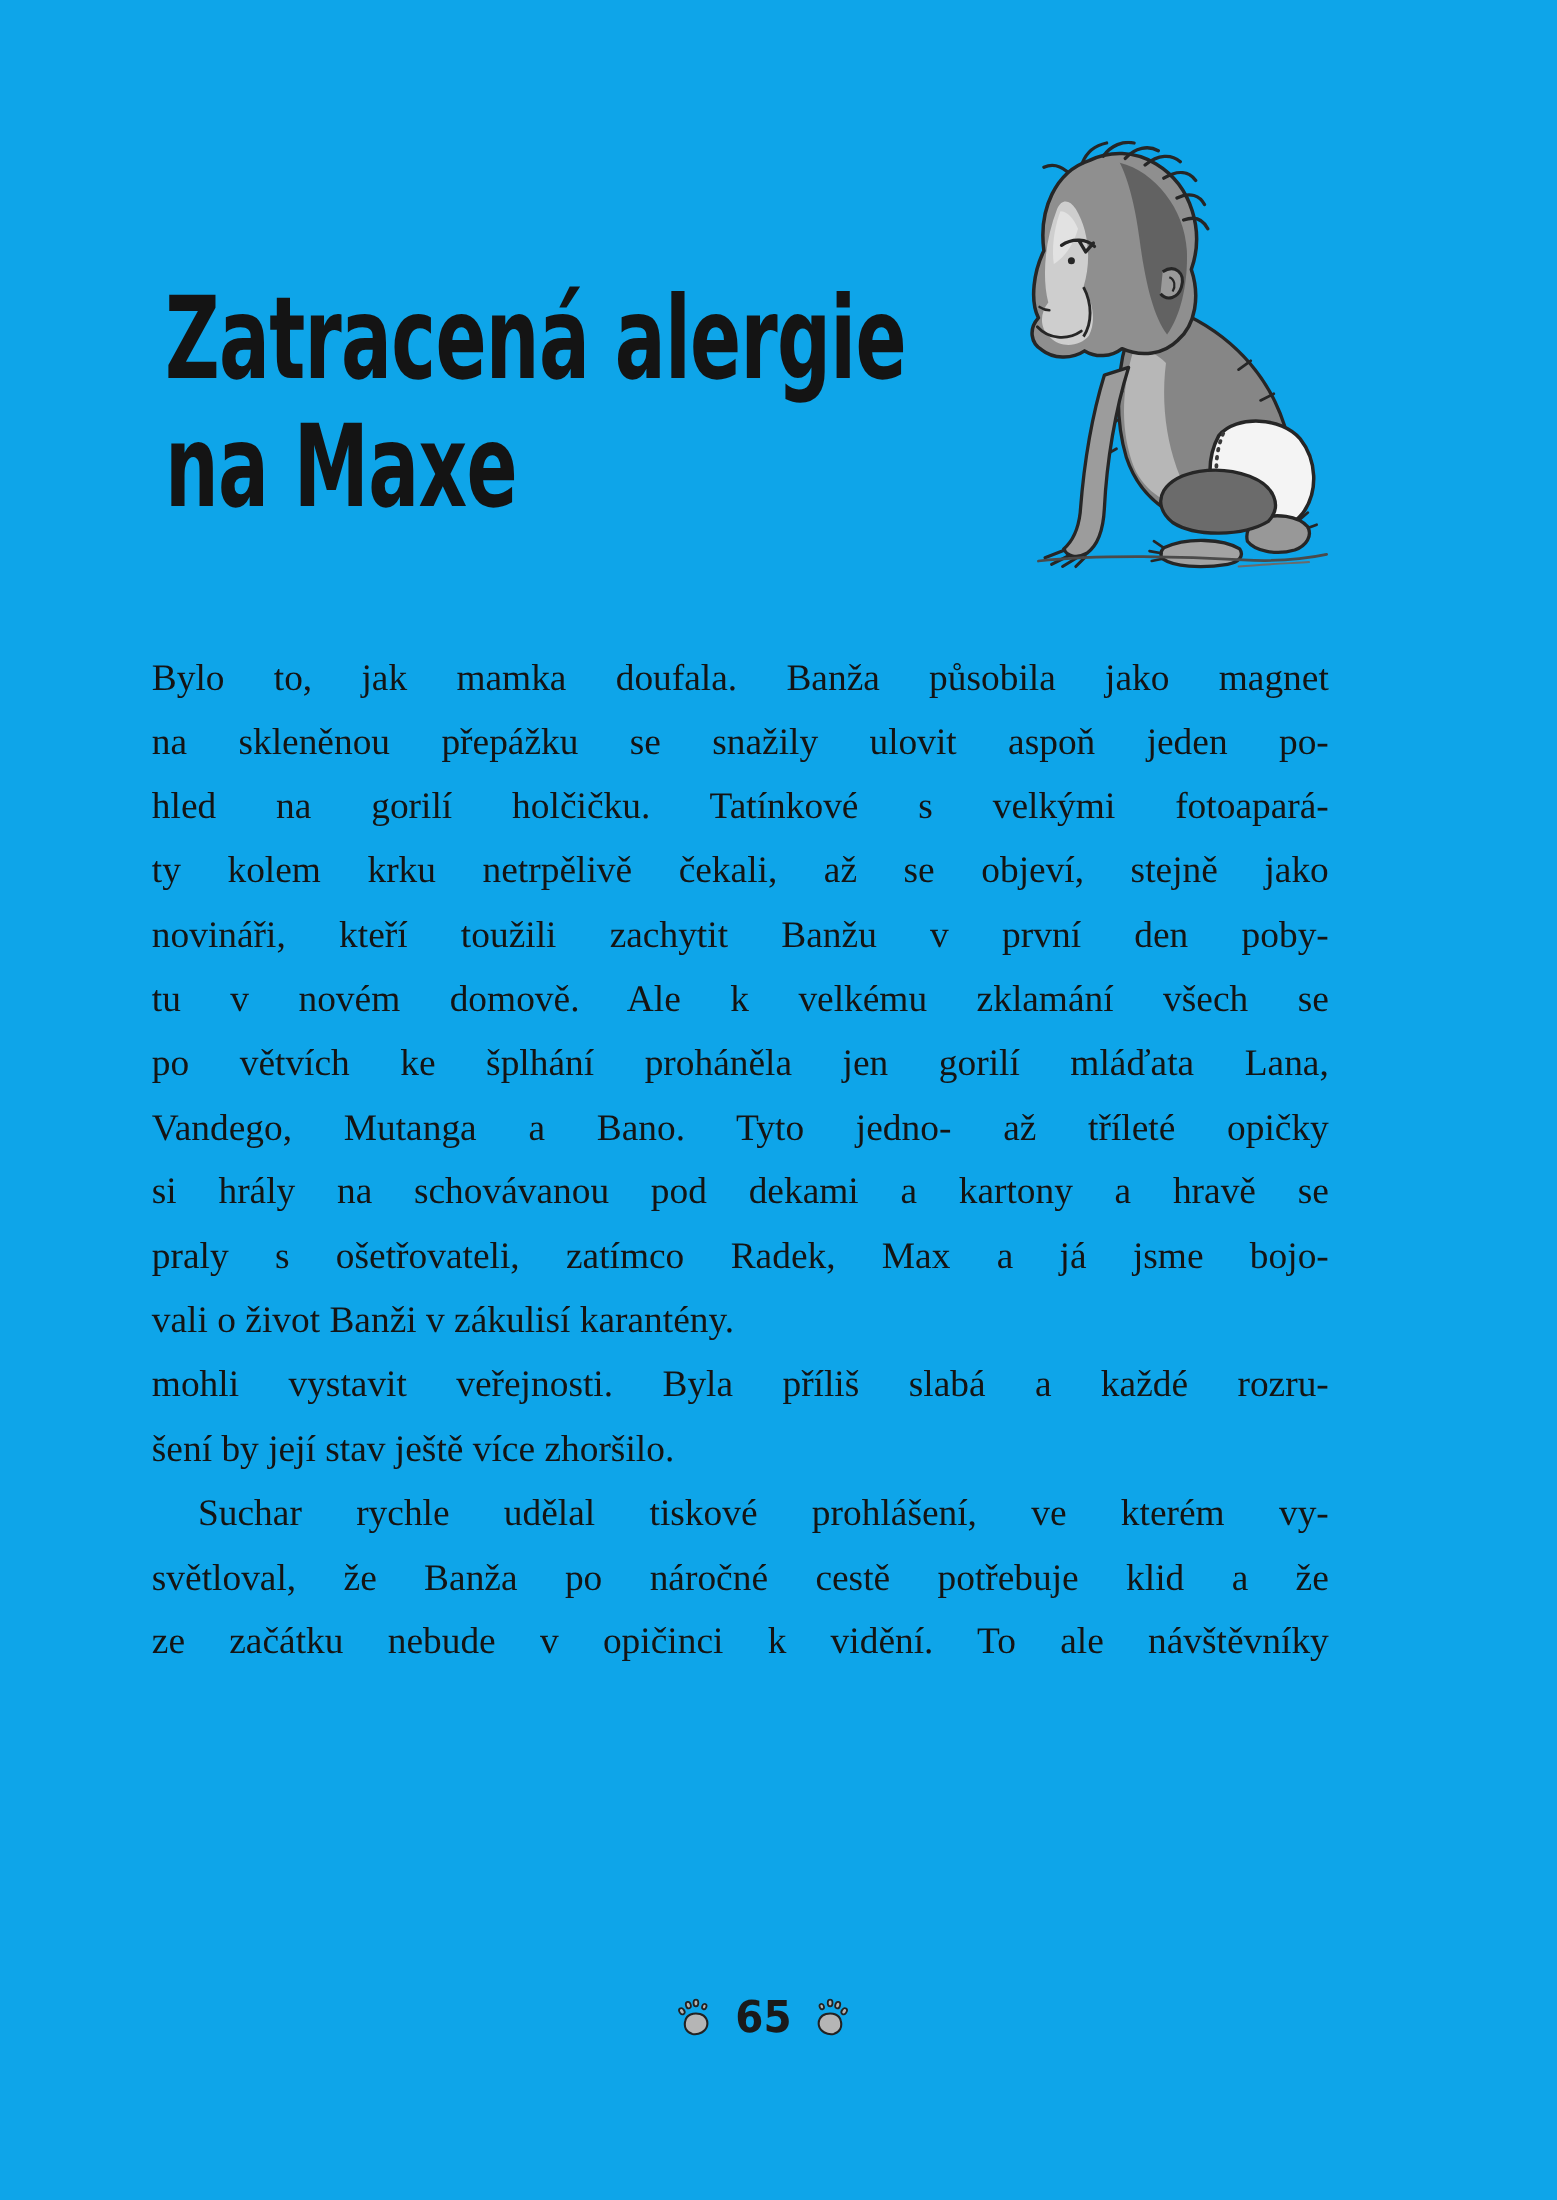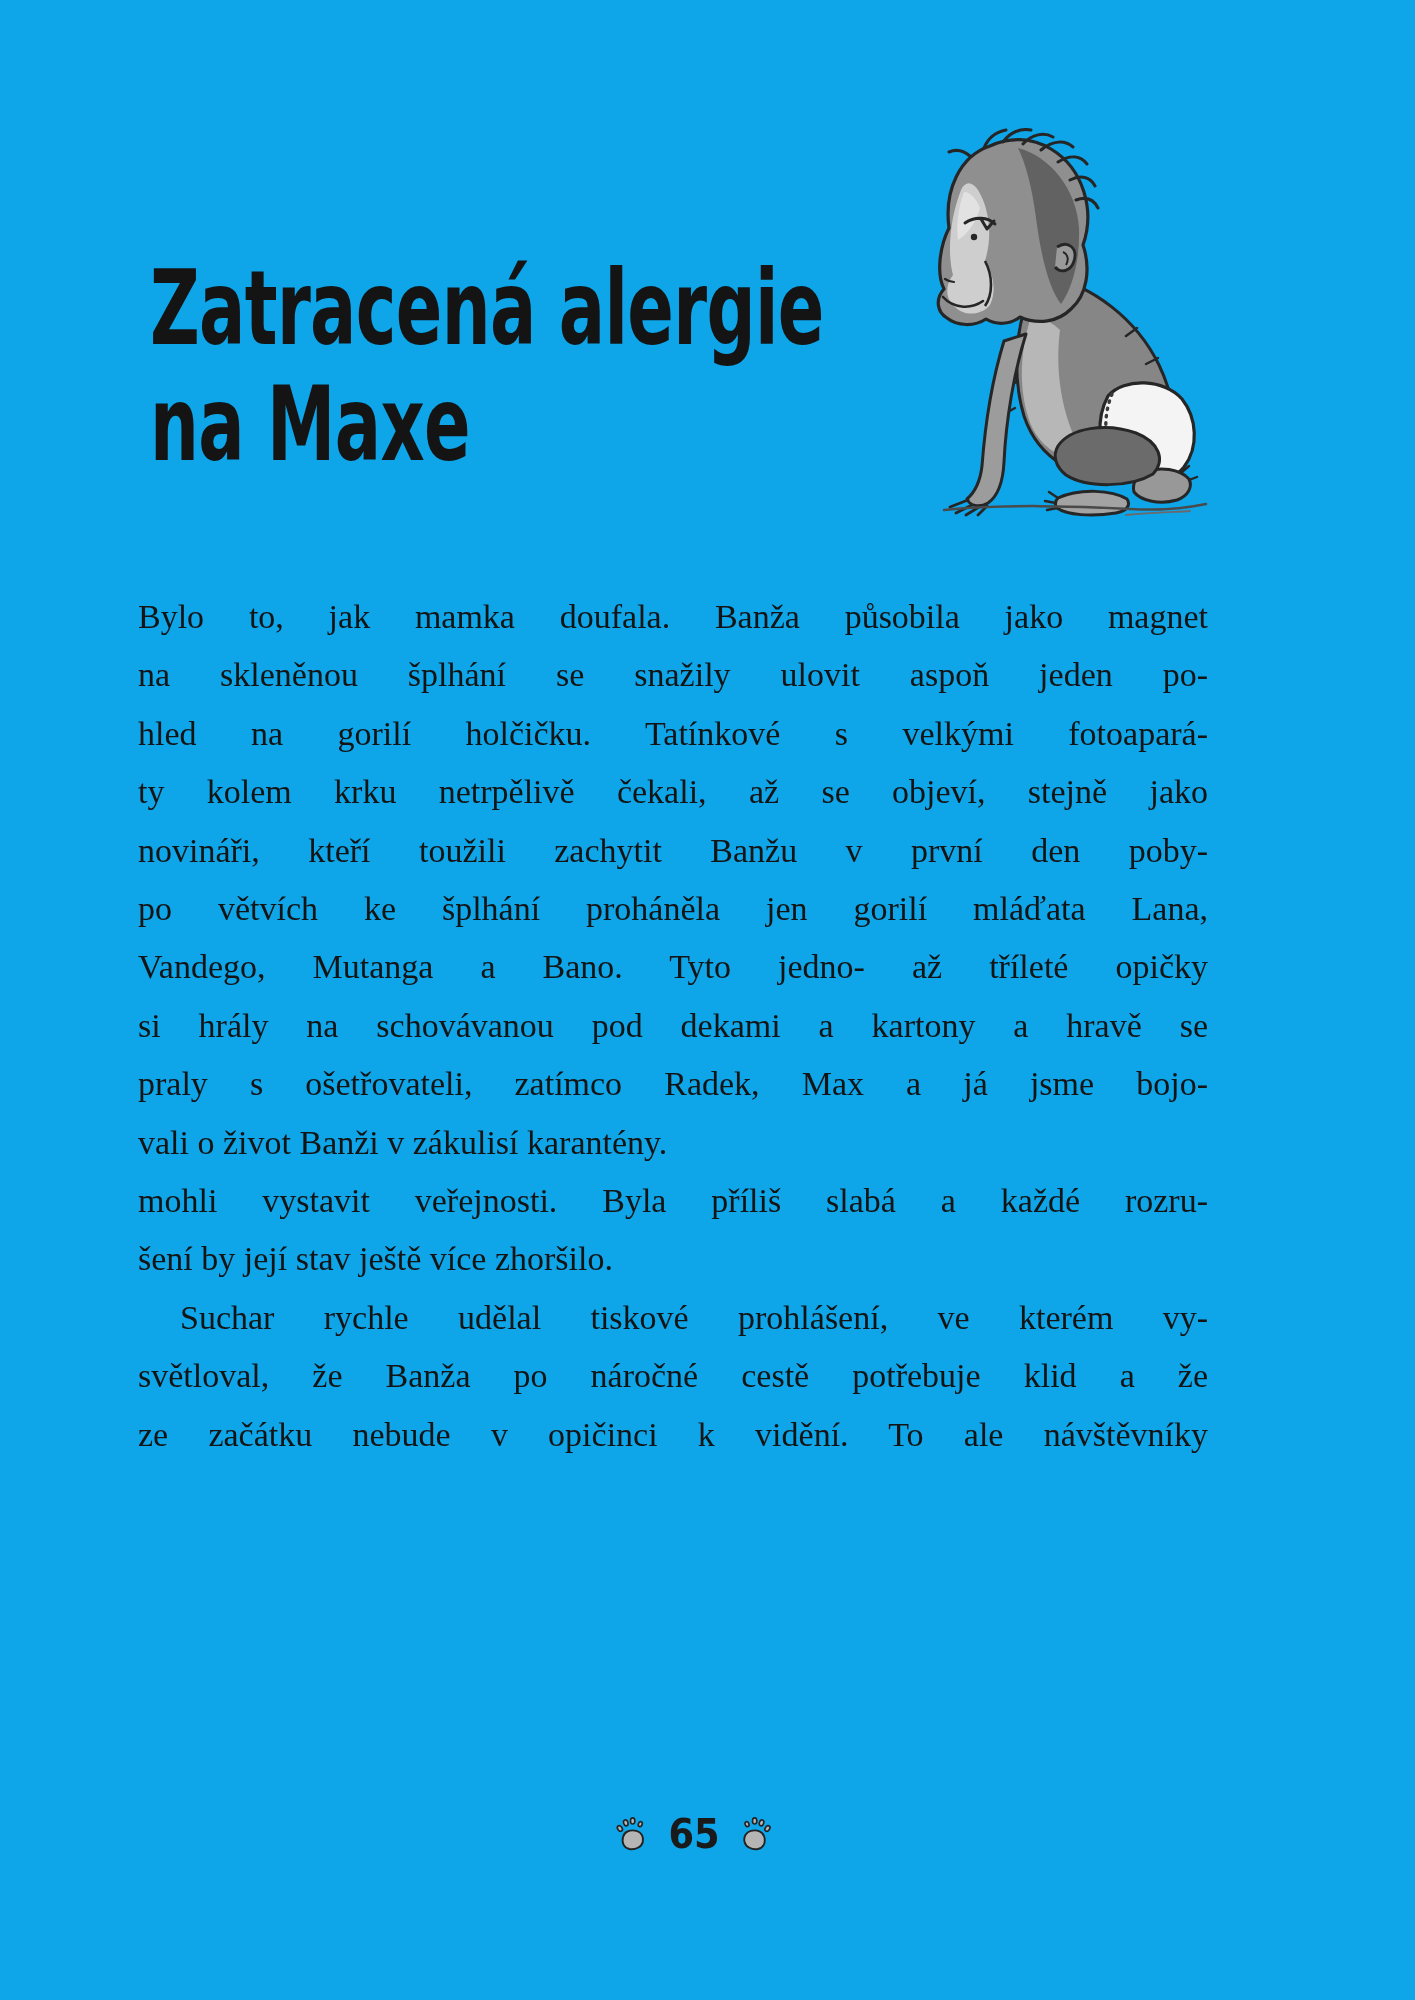--- a/index.html
+++ b/index.html
@@ -123,24 +123,25 @@
 
       <path d="M54 20 C 58 10, 66 4, 76 2 M73 14 C 80 4, 91 0, 101 2 M93 16 C 102 6, 114 4, 123 9 M111 22 C 123 12, 135 12, 143 19 M128 34 C 141 26, 151 28, 157 36 M140 52 C 152 46, 161 50, 165 58 M146 72 C 157 68, 164 72, 168 80 M40 28 C 33 22, 26 21, 19 24" stroke="#262626" stroke-width="3" fill="none" stroke-linecap="round"></path>
 
       <path d="M14 382 C 70 376, 150 378, 200 381 C 235 383, 262 379, 276 376" stroke="#4a4a4a" stroke-width="2.5" fill="none" stroke-linecap="round"></path>
       <path d="M196 387 C 220 385, 244 384, 260 383" stroke="#6a6a6a" stroke-width="1.8" fill="none" stroke-linecap="round"></path>
     </svg>
   </div>
 
   <div class="bodytext">
     <div class="line">Bylo to, jak mamka doufala. Banža působila jako magnet</div>
-    <div class="line">na skleněnou šplhání se snažily ulovit aspoň jeden po-</div>
+    <div class="line">na skleněnou přepážku se snažily ulovit aspoň jeden po-</div>
     <div class="line">hled na gorilí holčičku. Tatínkové s velkými fotoapará-</div>
     <div class="line">ty kolem krku netrpělivě čekali, až se objeví, stejně jako</div>
     <div class="line">novináři, kteří toužili zachytit Banžu v první den poby-</div>
+    <div class="line">tu v novém domově. Ale k velkému zklamání všech se</div>
     <div class="line">po větvích ke šplhání proháněla jen gorilí mláďata Lana,</div>
     <div class="line">Vandego, Mutanga a Bano. Tyto jedno- až tříleté opičky</div>
     <div class="line">si hrály na schovávanou pod dekami a kartony a hravě se</div>
     <div class="line">praly s ošetřovateli, zatímco Radek, Max a já jsme bojo-</div>
     <div class="line last">vali o život Banži v zákulisí karantény.</div>
 
     <div class="line">mohli vystavit veřejnosti. Byla příliš slabá a každé rozru-</div>
     <div class="line last">šení by její stav ještě více zhoršilo.</div>
 
     <div class="line indent">Suchar rychle udělal tiskové prohlášení, ve kterém vy-</div>

